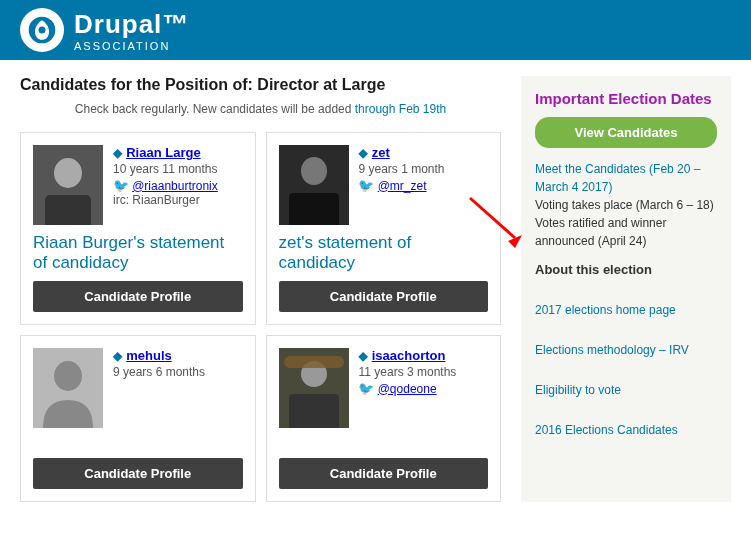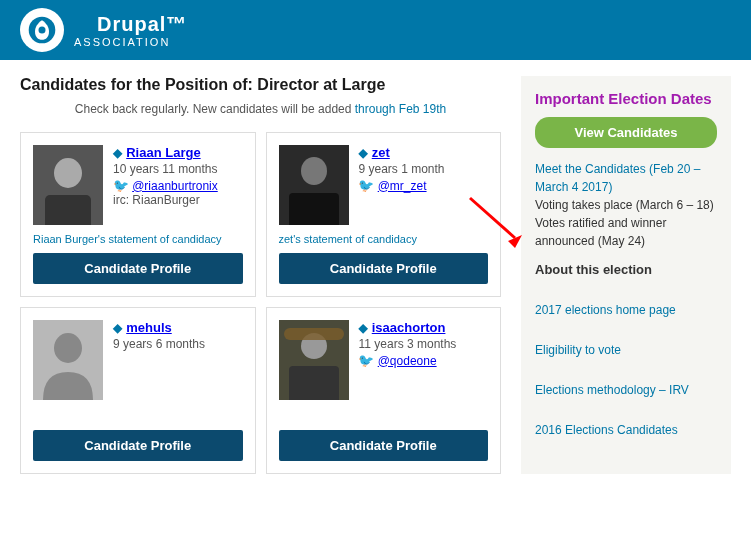--- a/index.html
+++ b/index.html
@@ -16,21 +16,21 @@
     .logo-circle {
       width: 44px; height: 44px;
       border-radius: 50%;
       background: #fff;
       display: flex; align-items: center; justify-content: center;
       margin-right: 10px;
       flex-shrink: 0;
     }
     .logo-circle svg { width: 28px; height: 28px; }
     .logo-text { color: #fff; }
-    .logo-text .drupal { font-size: 20px; font-weight: bold; letter-spacing: 1px; margin-left: 23px; }
+    .logo-text .drupal { font-size: 26px; font-weight: bold; letter-spacing: 1px; }
     .logo-text .association { font-size: 11px; letter-spacing: 2px; display: block; }
 
     
     .page-container {
       display: flex;
       max-width: 751px;
       padding: 16px 20px;
     }
     .main-content { flex: 1; padding-right: 20px; }
     .sidebar { width: 210px; flex-shrink: 0; background: #f5f5f2; padding: 14px; }
@@ -77,28 +77,28 @@
     .candidate-name {
       color: #0077a8;
       font-weight: bold;
       font-size: 13px;
       display: flex; align-items: center; gap: 4px;
     }
     .drupal-icon { color: #0077a8; font-size: 12px; }
     .candidate-tenure { font-size: 12px; color: #555; margin: 2px 0; }
     .candidate-twitter { color: #0077a8; font-size: 12px; display: flex; align-items: center; gap: 3px; }
     .candidate-irc { font-size: 12px; color: #555; }
-    .candidate-statement { font-size: 11px; color: #0077a8; margin-bottom: 8px; }
+    .candidate-statement { font-size: 17px; color: #0077a8; margin-bottom: 8px; }
     .candidate-statement a { color: #0077a8; text-decoration: none; }
 
     
     .profile-btn {
       display: block;
       width: 100%;
-      background: #0c4a6e;
+      background: #404040;
       color: #fff;
       border: none;
       padding: 8px;
       font-size: 13px;
       cursor: pointer;
       text-align: center;
       font-weight: bold;
       border-radius: 2px;
     }
 
@@ -285,32 +285,32 @@
     </div>
   </main>
 
   <aside class="sidebar">
     <div class="sidebar-title">Important Election Dates</div>
     <button class="view-candidates-btn">View Candidates</button>
 
     <div class="election-dates">
       <p><a href="#">Meet the Candidates (Feb 20 – March 4 2017)</a></p>
       <p>Voting takes place (March 6 – 18)</p>
-      <p>Votes ratified and winner announced (May 24)</p>
+      <p>Votes ratified and winner announced (April 24)</p>
     </div>
 
     <div class="about-title">About this election</div>
     <ul class="about-links">
       <li>
         <a href="#">2017 elections home page</a>
       </li>
       <li>
-        <a href="#">Eligibility to vote</a>
+        <a href="#">Elections methodology – IRV</a>
       </li>
       <li>
-        <a href="#">Elections methodology – IRV</a>
+        <a href="#">Eligibility to vote</a>
       </li>
       <li>
         <a href="#">2016 Elections Candidates</a>
       </li>
     </ul>
   </aside>
 </div>
 
 </body></html>

